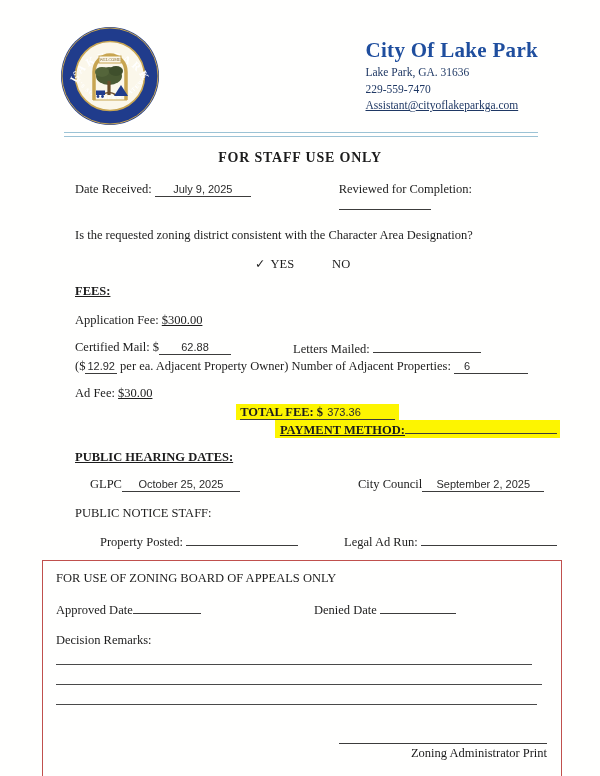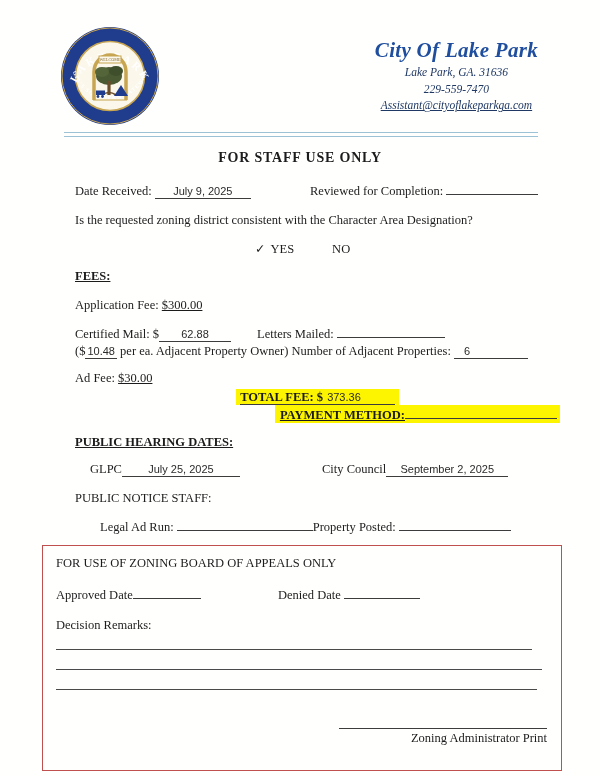--- a/index.html
+++ b/index.html
@@ -5,31 +5,31 @@
   * { margin: 0; padding: 0; box-sizing: border-box; }
   html, body { background: #ffffff; }
   body { font-family: "Liberation Serif", serif; color: #1c1c1c; }
   .page {
     position: relative; width: 600px; height: 776px; margin: 0 auto;
     background: #fffffe; overflow: hidden; font-size: 12.5px;
   }
   
   .header { display: flex; align-items: flex-start; padding: 26px 62px 0 60px; }
   .seal { width: 100px; height: 100px; flex: 0 0 auto; }
-  .header-right { margin-left: auto; text-align: center; padding-top: 12px; font-style: italic; }
+  .header-right { margin-left: auto; text-align: left; padding-top: 12px; }
   .org-name { font-size: 21px; font-weight: bold; color: #1f4e9e; letter-spacing: .3px; }
   .addr { font-size: 11.5px; color: #1f3864; line-height: 1.32; margin-top: 2px; }
   .email { font-size: 11.5px; color: #1f3864; text-decoration: underline; display: inline-block; margin-top: 2px; }
   .double-rule { margin: 6px 62px 0 64px; height: 5px;
     border-top: 1.5px solid #9cc3d5; border-bottom: 1.5px solid #9cc3d5; }
   
   .doc-title { text-align: center; margin-top: 13px; font-size: 14px; font-weight: bold; letter-spacing: .8px; }
   
   .content { padding: 0 40px 0 75px; }
-  .row { display: flex; align-items: flex-end; }
+  .row { display: flex; align-items: flex-start; gap: 36px; }
   .blank { display: inline-block; border-bottom: 1px solid #3c3c3c; height: 13px; vertical-align: baseline; }
   .fill { display: inline-block; border-bottom: 1px solid #3c3c3c; font-family: "Liberation Sans", sans-serif;
           font-size: 11px; color: #2b2b2b; text-align: center; padding: 0 4px 1px 4px; }
   .uval { text-decoration: underline; }
   .bold-u { font-weight: bold; text-decoration: underline; }
   .mt16 { margin-top: 16px; } .mt14 { margin-top: 14px; } .mt12 { margin-top: 12px; }
   .yesno { margin-top: 13px; margin-left: 180px; display: flex; gap: 38px; align-items: baseline; }
   .check { margin-right: 5px; }
   .hl { background: #fdf500; }
   .total-line { text-align: center; margin-top: 3px; }
@@ -128,21 +128,21 @@
       <div style="width:182px;">
         <span>Certified Mail: $</span><span class="fill" style="min-width:72px;">62.88</span>
       </div>
       <div>
         <span>Letters Mailed:</span>
         <span class="blank" style="width:108px;"></span>
       </div>
     </div>
 
     <div style="margin-top:2px;">
-      <span>($</span><span class="fill" style="min-width:30px; padding:0 2px 1px 2px;">10.48</span>
+      <span>($</span><span class="fill" style="min-width:30px; padding:0 2px 1px 2px;">12.92</span>
       <span>per ea. Adjacent Property Owner) Number of Adjacent Properties:</span>
       <span class="fill" style="min-width:74px; text-align:left; padding-left:10px;">6</span>
     </div>
 
     <div class="mt12">
       <span>Ad Fee:</span>
       <span class="uval">$30.00</span>
     </div>
 
     <div class="total-line">
@@ -156,38 +156,38 @@
     <div class="payment-line">
       <span class="hl payment-wrap">
         <b style="text-decoration:underline;">PAYMENT METHOD:</b><span class="payment-blank"></span>
       </span>
     </div>
 
     <div class="bold-u mt12">PUBLIC HEARING DATES:</div>
 
     <div class="row mt12" style="margin-left:15px;">
       <div style="width:232px;">
-        <span>GLPC</span><span class="fill" style="min-width:118px;">July 25, 2025</span>
+        <span>GLPC</span><span class="fill" style="min-width:118px;">October 25, 2025</span>
       </div>
       <div>
         <span>City Council</span><span class="fill" style="min-width:122px;">September 2, 2025</span>
       </div>
     </div>
 
     <div class="mt14">PUBLIC NOTICE STAFF:</div>
 
     <div class="row mt12" style="margin-left:25px;">
-      <div>
-        <span>Legal Ad Run:</span>
-        <span class="blank" style="width:136px;"></span>
-      </div>
       <div style="width:208px;">
         <span>Property Posted:</span>
         <span class="blank" style="width:112px;"></span>
       </div>
+      <div>
+        <span>Legal Ad Run:</span>
+        <span class="blank" style="width:136px;"></span>
+      </div>
     </div>
 
   </div>
 
   <div class="appeals-box">
     <div>FOR USE OF ZONING BOARD OF APPEALS ONLY</div>
 
     <div class="row" style="margin-top:15px;">
       <div style="width:222px;">
         <span>Approved Date</span><span class="blank" style="width:68px;"></span>

